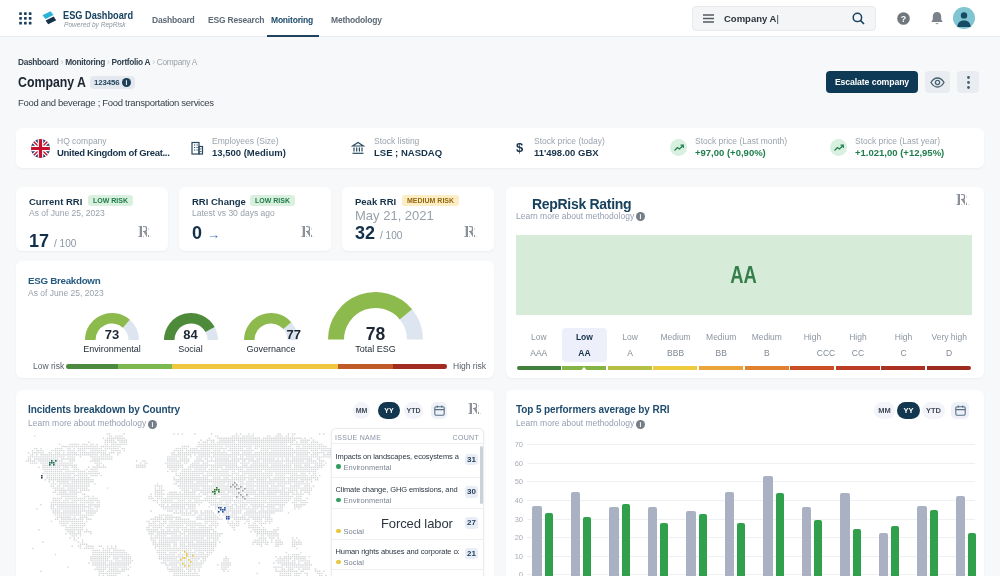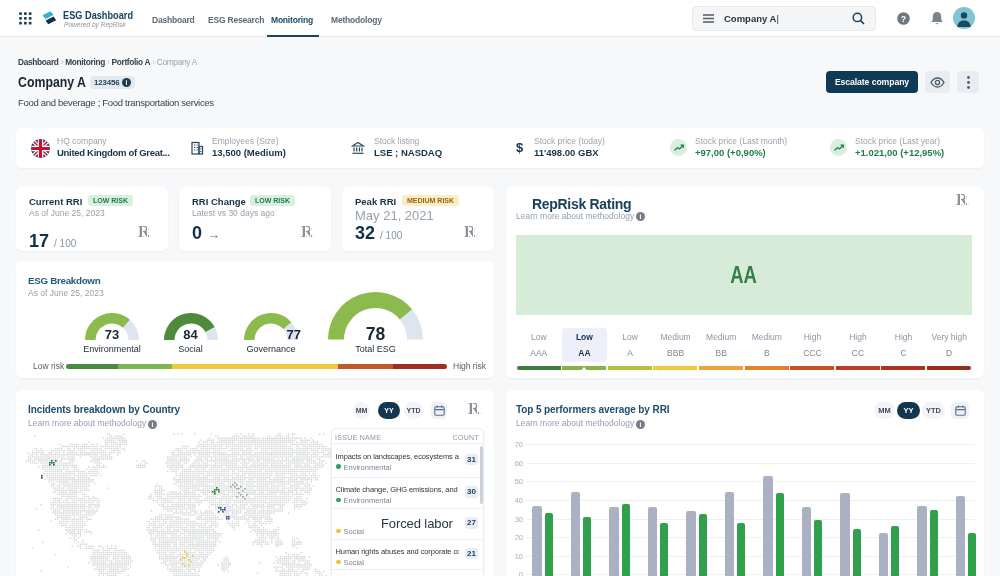--- a/index.html
+++ b/index.html
@@ -224,21 +224,21 @@
 <div class="abs" style="left:652.8px;top:332px;width:45.6px;text-align:center;font-size:8.5px;font-weight:normal;color:#8d96a2;">Medium</div>
 <div class="abs" style="left:652.8px;top:348px;width:45.6px;text-align:center;font-size:8.5px;font-weight:normal;color:#7f8894;">BBB</div>
 <div class="abs" style="left:653.3px;top:365.5px;width:44.1px;height:4.5px;background:#ecca3e;border-radius:0;"></div>
 <div class="abs" style="left:698.4px;top:332px;width:45.6px;text-align:center;font-size:8.5px;font-weight:normal;color:#8d96a2;">Medium</div>
 <div class="abs" style="left:698.4px;top:348px;width:45.6px;text-align:center;font-size:8.5px;font-weight:normal;color:#7f8894;">BB</div>
 <div class="abs" style="left:698.9px;top:365.5px;width:44.1px;height:4.5px;background:#eca43a;border-radius:0;"></div>
 <div class="abs" style="left:744.0px;top:332px;width:45.6px;text-align:center;font-size:8.5px;font-weight:normal;color:#8d96a2;">Medium</div>
 <div class="abs" style="left:744.0px;top:348px;width:45.6px;text-align:center;font-size:8.5px;font-weight:normal;color:#7f8894;">B</div>
 <div class="abs" style="left:744.5px;top:365.5px;width:44.1px;height:4.5px;background:#e0812f;border-radius:0;"></div>
 <div class="abs" style="left:789.6px;top:332px;width:45.6px;text-align:center;font-size:8.5px;font-weight:normal;color:#8d96a2;">High</div>
-<div class="abs" style="left:789.6px;top:348px;width:45.6px;text-align:center;font-size:8.5px;font-weight:normal;color:#7f8894;">CCC</div>
+<div class="abs" style="left:789.6px;top:348px;width:45.6px;text-align:right;font-size:8.5px;font-weight:normal;color:#7f8894;">CCC</div>
 <div class="abs" style="left:790.1px;top:365.5px;width:44.1px;height:4.5px;background:#ca4f27;border-radius:0;"></div>
 <div class="abs" style="left:835.2px;top:332px;width:45.6px;text-align:center;font-size:8.5px;font-weight:normal;color:#8d96a2;">High</div>
 <div class="abs" style="left:835.2px;top:348px;width:45.6px;text-align:center;font-size:8.5px;font-weight:normal;color:#7f8894;">CC</div>
 <div class="abs" style="left:835.7px;top:365.5px;width:44.1px;height:4.5px;background:#bc3d26;border-radius:0;"></div>
 <div class="abs" style="left:880.8px;top:332px;width:45.6px;text-align:center;font-size:8.5px;font-weight:normal;color:#8d96a2;">High</div>
 <div class="abs" style="left:880.8px;top:348px;width:45.6px;text-align:center;font-size:8.5px;font-weight:normal;color:#7f8894;">C</div>
 <div class="abs" style="left:881.3px;top:365.5px;width:44.1px;height:4.5px;background:#ab3122;border-radius:0;"></div>
 <div class="abs" style="left:926.4px;top:332px;width:45.6px;text-align:center;font-size:8.5px;font-weight:normal;color:#8d96a2;">Very high</div>
 <div class="abs" style="left:926.4px;top:348px;width:45.6px;text-align:center;font-size:8.5px;font-weight:normal;color:#7f8894;">D</div>
 <div class="abs" style="left:926.9px;top:365.5px;width:44.1px;height:4.5px;background:#9b2a1f;border-radius:0 2.3px 2.3px 0;"></div>

